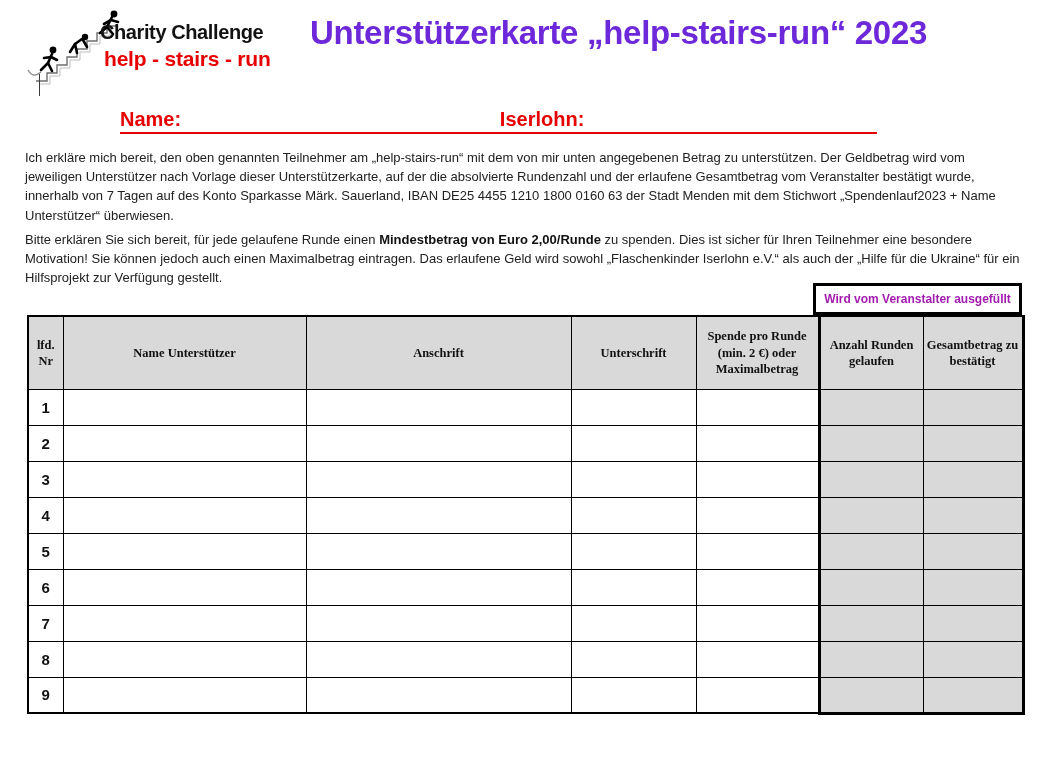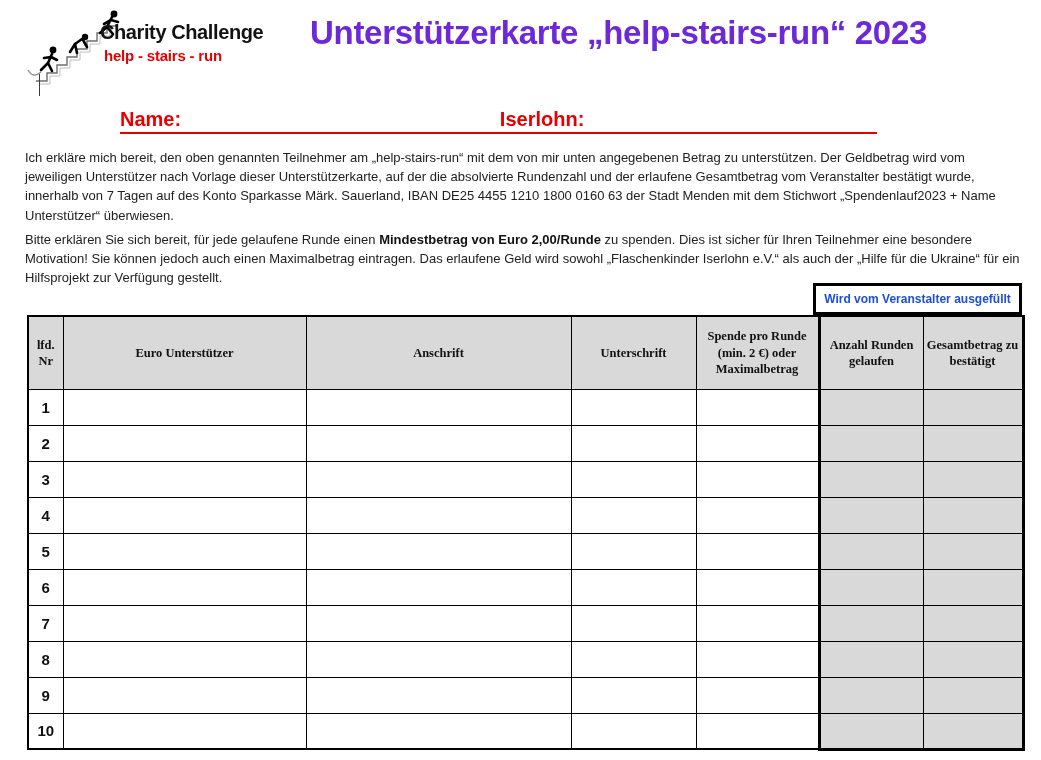--- a/index.html
+++ b/index.html
@@ -8,21 +8,21 @@
     width: 1041px; height: 760px;
     position: relative;
     font-family: "Liberation Sans", sans-serif;
     color: #1a1a1a;
     overflow: hidden;
   }
   
   .logo-svg { position: absolute; left: 26px; top: 8px; width: 122px; height: 90px; }
   .logo-text { position: absolute; left: 100px; top: 21px; line-height: 1.18; white-space: nowrap; }
   .logo-line1 { font-size: 20px; font-weight: 700; color: #121212; letter-spacing: -0.4px; }
-  .logo-line2 { font-size: 15px; font-weight: 700; color: var(--accent, #e60000); letter-spacing: -0.2px; padding-left: 4px; margin-top: 2px; }
+  .logo-line2 { font-size: 21px; font-weight: 700; color: var(--accent, #e60000); letter-spacing: -0.2px; padding-left: 4px; margin-top: 2px; }
   .scan-line { position: absolute; left: 39px; top: 74px; width: 1px; height: 22px; background: #3c3c3c; }
   
   .page-title {
     position: absolute; left: 310px; top: 14px; width: 660px;
     font-size: 33px; font-weight: 700; color: #6d28d9;
     letter-spacing: -0.3px; white-space: nowrap;
   }
   
   .name-row {
     position: absolute; left: 120px; top: 106px; width: 757px; height: 28px;
@@ -37,21 +37,21 @@
     position: absolute; left: 25px; top: 148px; width: 995px;
     font-size: 13px; line-height: 19.2px; color: #212121;
   }
   .agreement .para2 { margin-top: 5px; }
   .agreement b { color: #111; margin-top: 20px; }
   
   .organizer-box {
     position: absolute; left: 813px; top: 283px; width: 209px; height: 32px;
     border: 3px solid #000; background: #fff;
     display: flex; align-items: center; justify-content: center;
-    font-size: 12px; font-weight: 700; color: #1d4ed8; white-space: nowrap;
+    font-size: 12px; font-weight: 700; color: #a21caf; white-space: nowrap;
   }
   
   table.supporters {
     position: absolute; left: 27px; top: 315px;
     width: 995px; table-layout: fixed;
     border-collapse: collapse;
     border: 2px solid #000;
   }
   table.supporters th, table.supporters td {
     border: 1px solid #000;
@@ -135,21 +135,21 @@
       <col style="width:243px">
       <col style="width:265px">
     <col style="width:125px">
       <col style="width:123px">
       <col style="width:104px">
       <col style="width:100px">
   </colgroup>
   <thead>
     <tr>
       <th class="c1">lfd. Nr</th>
-      <th class="c2">Euro Unterstützer</th>
+      <th class="c2">Name Unterstützer</th>
       <th class="c3">Anschrift</th>
       <th class="c4">Unterschrift</th>
       <th class="c5">Spende pro Runde (min. 2 €) oder Maximalbetrag</th>
       <th class="c6">Anzahl Runden gelaufen</th>
       <th class="c7">Gesamtbetrag zu bestätigt</th>
     </tr>
   </thead>
   <tbody>
       <tr>
         <td class="c1">1</td>
@@ -225,23 +225,14 @@
       </tr>
       <tr>
         <td class="c1">9</td>
         <td class="c2"></td>
         <td class="c3"></td>
         <td class="c4"></td>
         <td class="c5"></td>
         <td class="c6"></td>
         <td class="c7"></td>
       </tr>
-      <tr>
-        <td class="c1">10</td>
-        <td class="c2"></td>
-        <td class="c3"></td>
-        <td class="c4"></td>
-        <td class="c5"></td>
-        <td class="c6"></td>
-        <td class="c7"></td>
-      </tr>
     </tbody>
 </table>
 
 </body></html>

